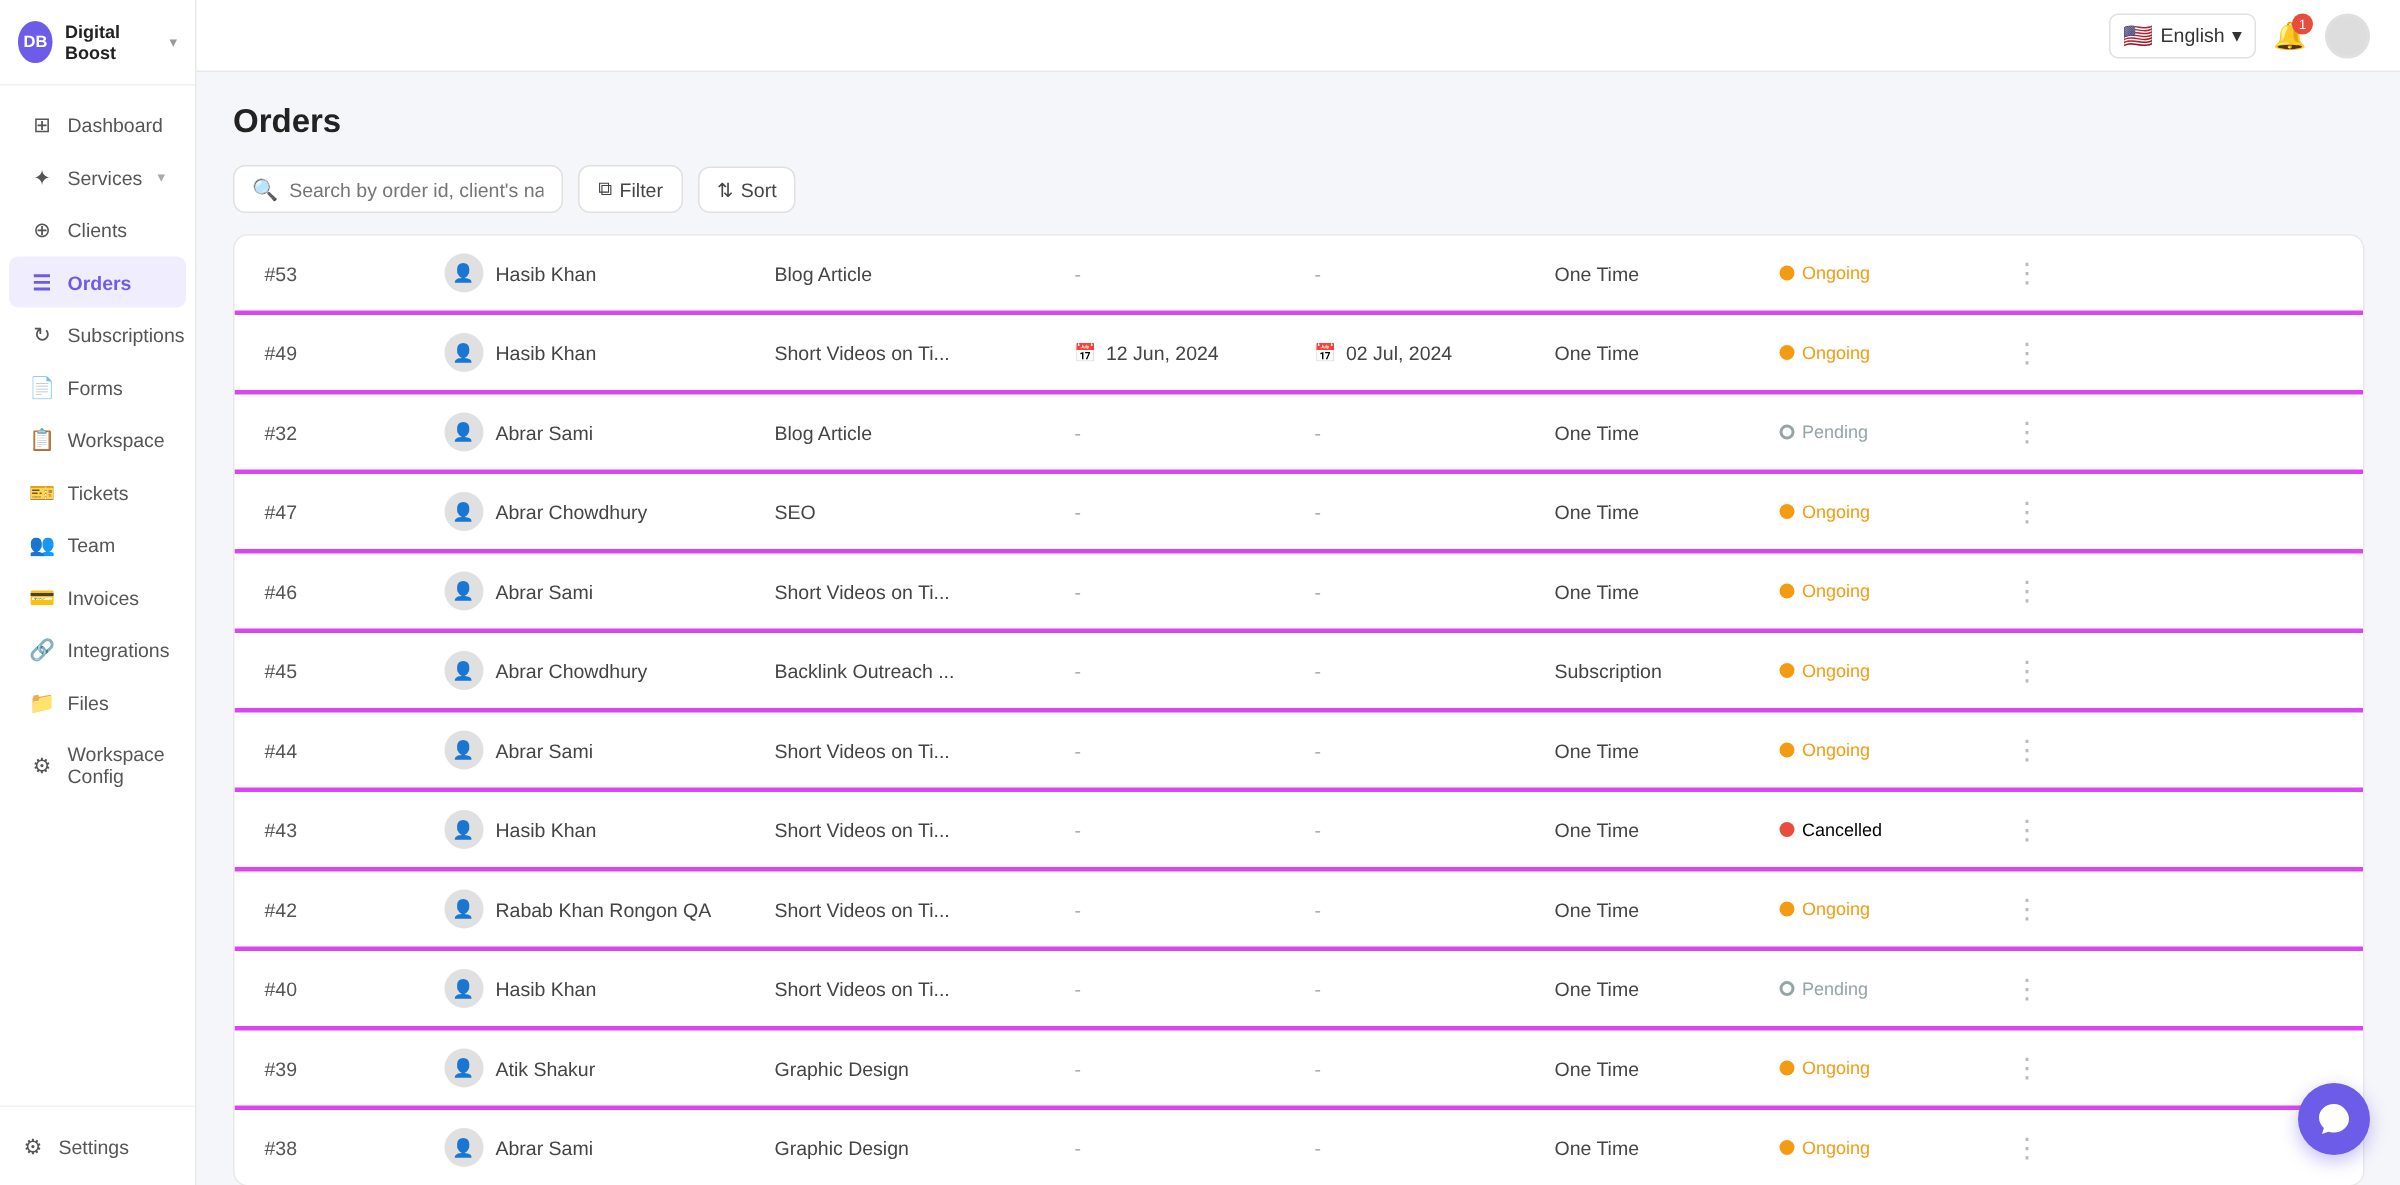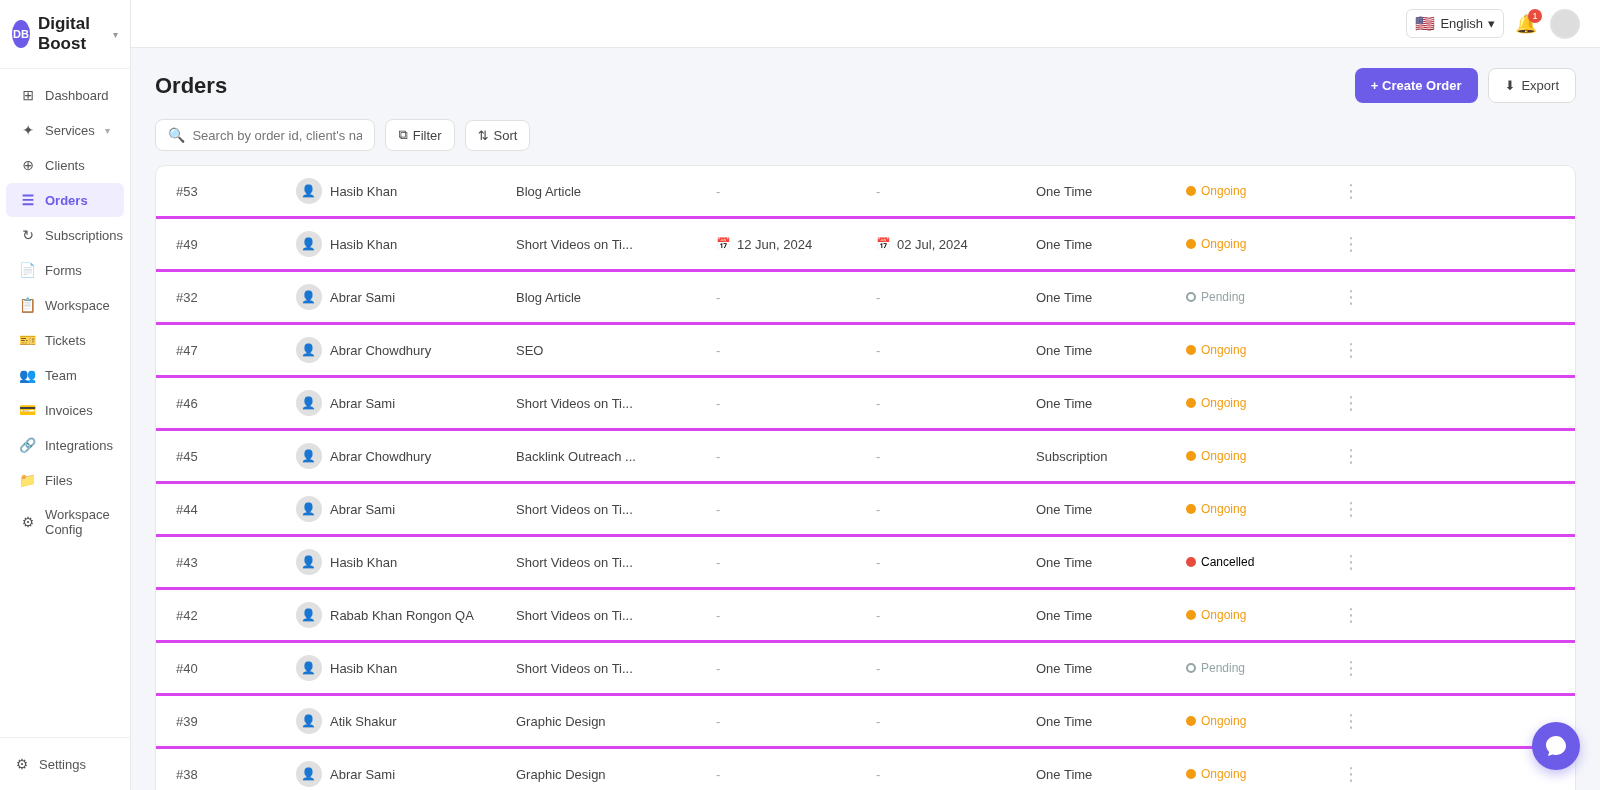--- a/index.html
+++ b/index.html
@@ -2,21 +2,21 @@
 <html><head>
   <meta charset="utf-8">
   <style>
     * { box-sizing: border-box; margin: 0; padding: 0; }
     body { font-family: -apple-system, BlinkMacSystemFont, 'Segoe UI', sans-serif; font-size: 14px; background: #f5f6fa; color: #333; display: flex; height: 790px; overflow: hidden; }
 
     
     .sidebar { width: 131px; background: #fff; border-right: 1px solid #e8e8e8; display: flex; flex-direction: column; flex-shrink: 0; height: 100%; }
     .sidebar-logo { display: flex; align-items: center; gap: 8px; padding: 14px 12px; border-bottom: 1px solid #f0f0f0; }
     .sidebar-logo-avatar { width: 28px; height: 28px; border-radius: 50%; background: #6c5ce7; display: flex; align-items: center; justify-content: center; color: white; font-size: 11px; font-weight: bold; }
-    .sidebar-logo-name { font-weight: 600; font-size: 17px; color: #222; }
+    .sidebar-logo-name { font-weight: 600; font-size: 12px; color: #222; }
     .sidebar-logo-chevron { margin-left: auto; color: #999; font-size: 10px; }
     .sidebar-nav { flex: 1; padding: 8px 0; overflow-y: auto; }
     .nav-item { display: flex; align-items: center; gap: 9px; padding: 9px 14px; cursor: pointer; color: #555; font-size: 13px; border-radius: 6px; margin: 1px 6px; }
     .nav-item.active { background: #f0edff; color: #6c5ce7; font-weight: 600; }
     .nav-item .nav-icon { width: 16px; height: 16px; display: flex; align-items: center; justify-content: center; font-size: 14px; flex-shrink: 0; }
     .nav-item .chevron { margin-left: auto; font-size: 10px; color: #aaa; }
     .nav-settings { padding: 10px 14px; border-top: 1px solid #f0f0f0; }
 
     
     .main { flex: 1; display: flex; flex-direction: column; overflow: hidden; }
@@ -147,27 +147,20 @@
     <div class="topbar-bell">
       🔔
       <span class="topbar-badge">1</span>
     </div>
     <div class="topbar-avatar"></div>
   </div>
 
   <div class="content">
     <div class="page-header">
       <h1 class="page-title">Orders</h1>
-      <div class="header-actions">
-        <button class="btn-primary">+ Create Order</button>
-        <button class="btn-secondary">
-          <span>⬇</span>
-          <span>Export</span>
-        </button>
-      </div>
     </div>
 
     <div class="toolbar">
       <div class="search-box">
         <span class="search-icon">🔍</span>
         <input type="text" placeholder="Search by order id, client's nam..." style="">
       </div>
       <button class="tool-btn">
         <span>⧉</span>
         <span>Filter</span>

